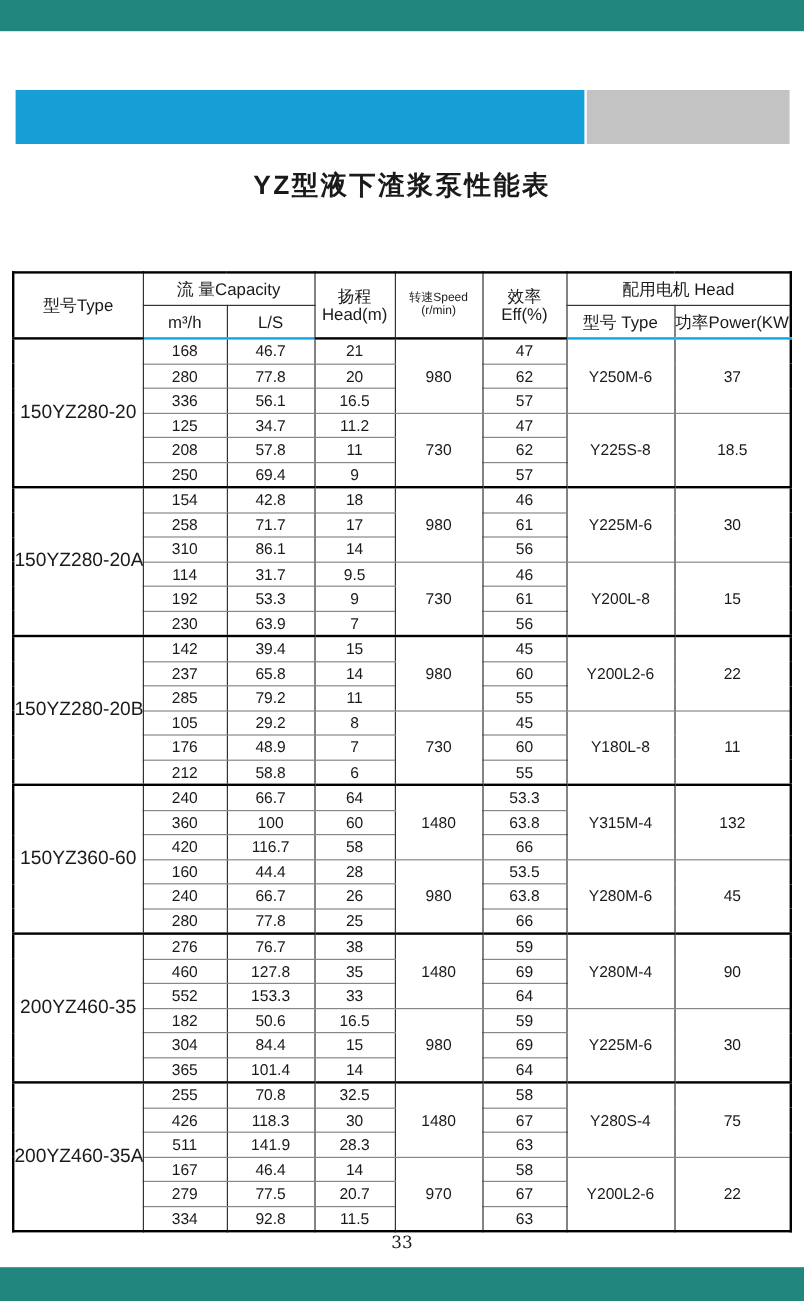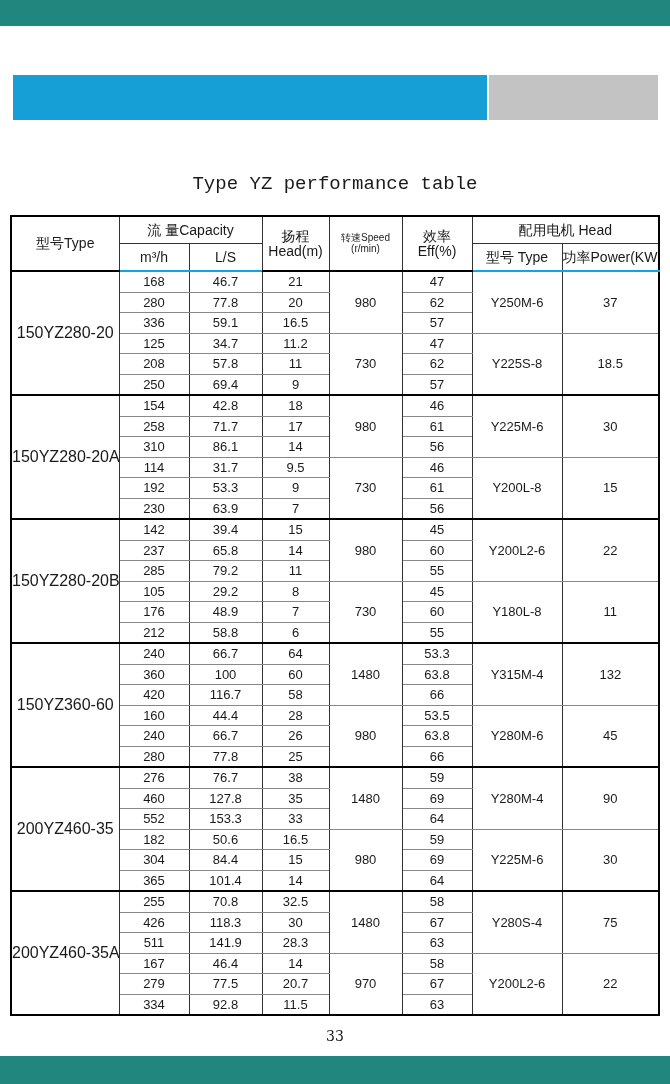--- a/index.html
+++ b/index.html
@@ -6,21 +6,21 @@
   .page{position:relative;width:670px;height:1084px;background:#ffffff;overflow:hidden;
         font-family:"Liberation Sans",sans-serif;color:#1a1a1a;}
   .band-top{position:absolute;left:0;top:0;width:670px;height:26px;background:#20867e;}
   .band-bottom{position:absolute;left:0;top:1056px;width:670px;height:28px;background:#20867e;}
   .bar-blue{position:absolute;left:13px;top:75px;width:474px;height:45px;background:#159fd6;}
   .bar-gray{position:absolute;left:489px;top:75px;width:169px;height:45px;background:#c3c3c3;}
   .title-cn{position:absolute;left:0;top:140px;width:670px;text-align:center;
             font-size:22px;font-weight:600;letter-spacing:2px;margin:0;}
   .title-en{position:absolute;left:0;top:173px;width:670px;text-align:center;
             font-family:"Liberation Mono",monospace;font-size:19px;font-weight:500;margin:0;}
-  table.perf{position:absolute;left:10px;top:215px;width:648px;border-collapse:collapse;
+  table.perf{position:absolute;left:10px;top:226px;width:648px;border-collapse:collapse;
              table-layout:fixed;border:2px solid #000;padding-left:12px;}
   table.perf th, table.perf td{padding:0;text-align:center;vertical-align:middle;
              overflow:hidden;white-space:nowrap;}
   thead th{border:1px solid #333;font-weight:normal;font-size:14px;height:26px;line-height:1.05;}
   thead tr.h2 th{border-bottom:2px solid #0ea5e9;}
   thead th.rs{border-bottom:2px solid #000;}
   thead .sub{font-size:10px;}
   tbody td{border:1px solid;border-color:#888 #333;font-size:13px;height:19.5px;line-height:1;}
   tbody td.model{font-size:16px;}
   tr.section-start td{border-top:2px solid #000;}
@@ -28,21 +28,21 @@
                font-family:"DejaVu Serif",serif;font-size:14px;}
 </style>
 </head>
 <body>
 
 <div class="page">
   <div class="band-top" style="background: rgb(32, 134, 126);"></div>
   <div class="bar-blue" style="background: rgb(21, 159, 214);"></div>
   <div class="bar-gray" style="background: rgb(195, 195, 195);"></div>
 
-  <h2 class="title-en">Type YZ performance table</h2>
+  <h1 class="title-cn">YZ型液下渣浆泵性能表</h1>
 
   <table class="perf">
     <colgroup>
       <col style="width:108px">
         <col style="width:70px">
         <col style="width:73px">
       <col style="width:67px">
         <col style="width:73px">
         <col style="width:70px">
       <col style="width:90px">
@@ -85,21 +85,21 @@
           <td rowspan="3">37</td>
         </tr>
         <tr>
           <td>280</td>
           <td>77.8</td>
           <td>20</td>
           <td>62</td>
         </tr>
         <tr>
           <td>336</td>
-          <td>59.1</td>
+          <td>56.1</td>
           <td>16.5</td>
           <td>57</td>
         </tr>
         <tr>
           <td>125</td>
           <td>34.7</td>
           <td>11.2</td>
           <td rowspan="3">730</td>
           <td>47</td>
           <td rowspan="3">Y225S-8</td>

